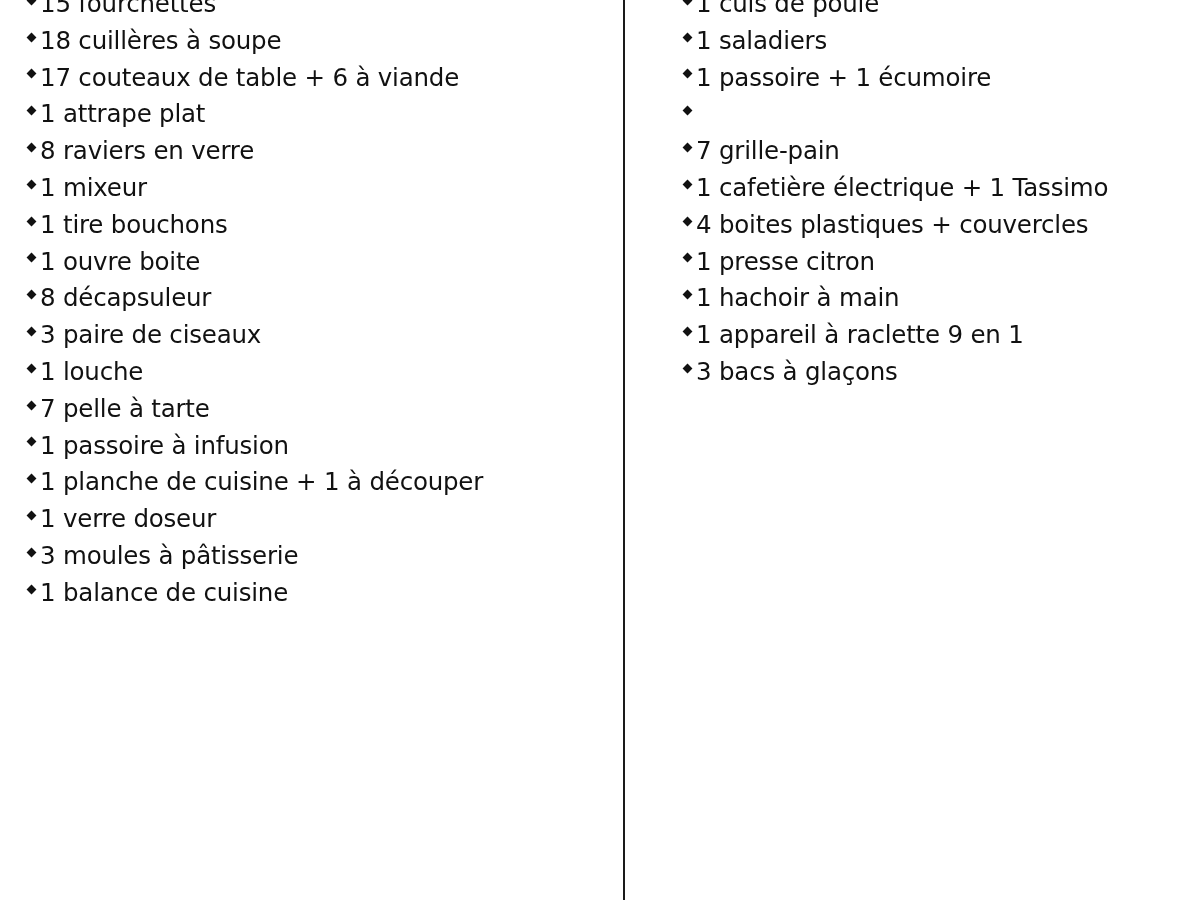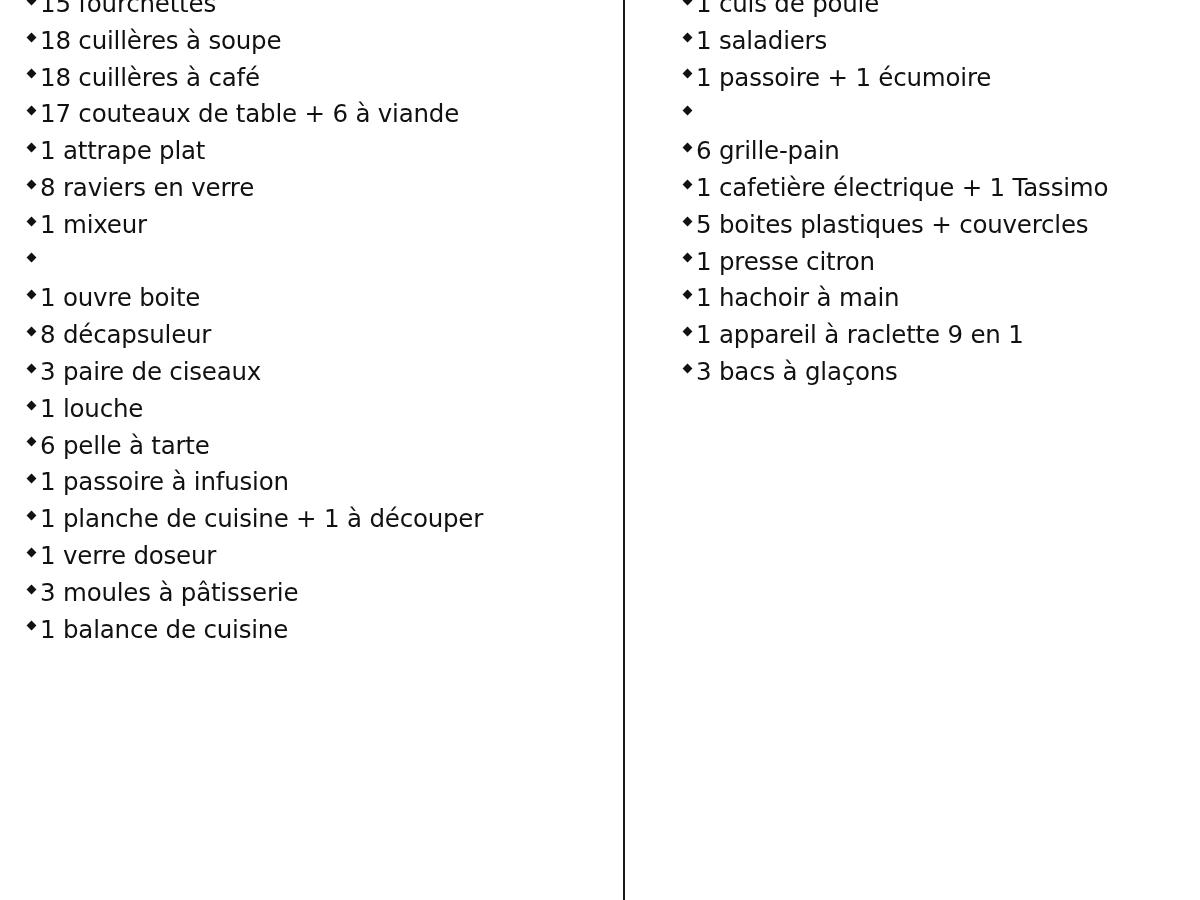--- a/index.html
+++ b/index.html
@@ -73,60 +73,57 @@
     <li class="item">
         <span class="bullet"></span>
         <span class="label">15 fourchettes</span>
       </li>
     <li class="item">
         <span class="bullet"></span>
         <span class="label">18 cuillères à soupe</span>
       </li>
     <li class="item">
         <span class="bullet"></span>
-        <span class="label">18 cuillères à café</span>
-      </li>
-    <li class="item">
-        <span class="bullet"></span>
         <span class="label">17 couteaux de table + 6 à viande</span>
       </li>
     <li class="item">
         <span class="bullet"></span>
         <span class="label">1 attrape plat</span>
       </li>
     <li class="item">
         <span class="bullet"></span>
         <span class="label">8 raviers en verre</span>
       </li>
     <li class="item">
         <span class="bullet"></span>
         <span class="label">1 mixeur</span>
       </li>
     <li class="item">
         <span class="bullet"></span>
+        <span class="label">1 tire bouchons</span>
       </li>
     <li class="item">
         <span class="bullet"></span>
         <span class="label">1 ouvre boite</span>
       </li>
     <li class="item">
         <span class="bullet"></span>
         <span class="label">8 décapsuleur</span>
       </li>
     <li class="item">
         <span class="bullet"></span>
         <span class="label">3 paire de ciseaux</span>
       </li>
     <li class="item">
         <span class="bullet"></span>
         <span class="label">1 louche</span>
       </li>
     <li class="item">
         <span class="bullet"></span>
-        <span class="label">6 pelle à tarte</span>
+        <span class="label">7 pelle à tarte</span>
       </li>
     <li class="item">
         <span class="bullet"></span>
         <span class="label">1 passoire à infusion</span>
       </li>
     <li class="item">
         <span class="bullet"></span>
         <span class="label">1 planche de cuisine + 1 à découper</span>
       </li>
     <li class="item">
@@ -156,29 +153,29 @@
       </li>
     <li class="item">
         <span class="bullet"></span>
         <span class="label">1 passoire + 1 écumoire</span>
       </li>
     <li class="item">
         <span class="bullet"></span>
       </li>
     <li class="item">
         <span class="bullet"></span>
-        <span class="label">6 grille-pain</span>
+        <span class="label">7 grille-pain</span>
       </li>
     <li class="item">
         <span class="bullet"></span>
         <span class="label">1 cafetière électrique + 1 Tassimo</span>
       </li>
     <li class="item">
         <span class="bullet"></span>
-        <span class="label">5 boites plastiques + couvercles</span>
+        <span class="label">4 boites plastiques + couvercles</span>
       </li>
     <li class="item">
         <span class="bullet"></span>
         <span class="label">1 presse citron</span>
       </li>
     <li class="item">
         <span class="bullet"></span>
         <span class="label">1 hachoir à main</span>
       </li>
     <li class="item">

